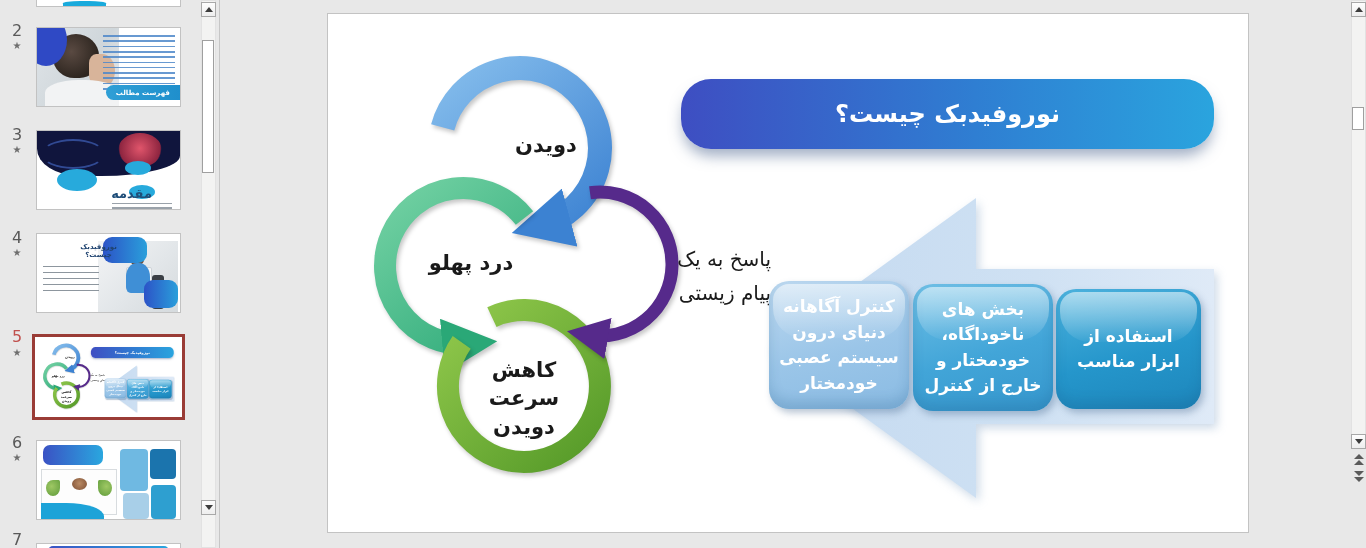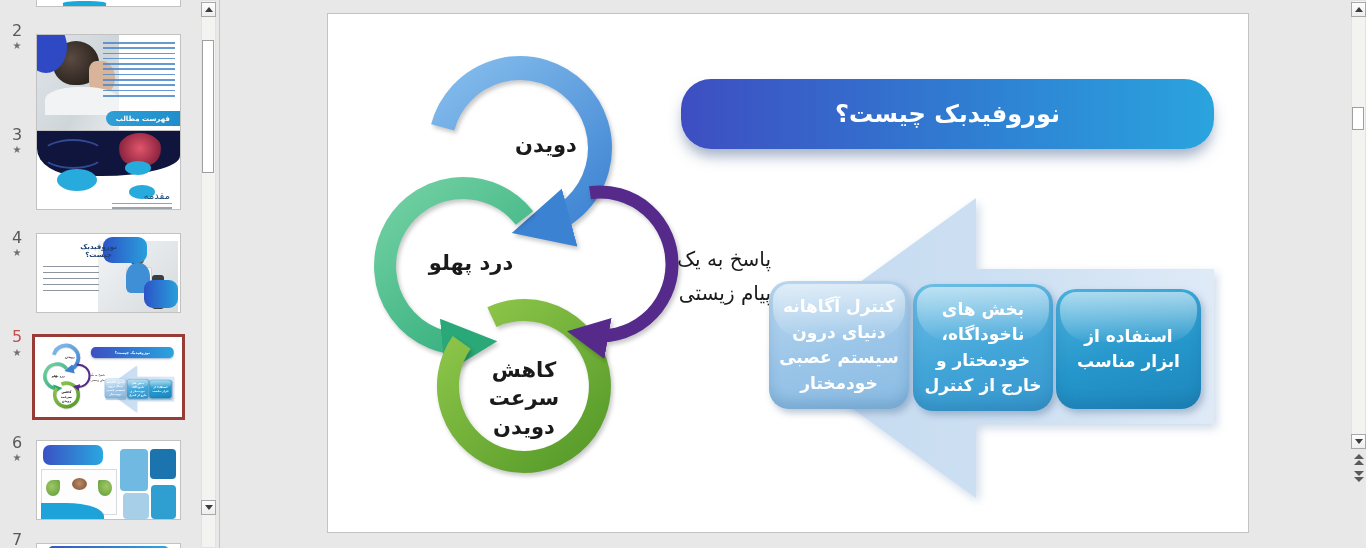--- a/index.html
+++ b/index.html
@@ -26,21 +26,21 @@
   .t2-body{position:absolute;left:8px;top:52px;width:74px;height:28px;background:#f2f3f4;border-radius:45% 45% 0 0;}
   .t2-lines{position:absolute;right:5px;top:7px;width:72px;height:58px;
      background:repeating-linear-gradient(to bottom,#4d87c9 0 1.6px,transparent 1.6px 5.3px);opacity:.85;}
   .t2-banner{position:absolute;right:0;bottom:6px;width:52%;height:15px;background:linear-gradient(90deg,#2f9fd6,#1f8fcc);
      border-radius:9px 0 0 9px;color:#fff;font-size:7px;font-weight:bold;display:flex;align-items:center;justify-content:center;direction:rtl;}
   
   .t3-dark{position:absolute;left:0;top:0;width:100%;height:58%;background:#10153d;border-radius:0 0 55% 30%/0 0 45% 60%;}
   .t3-wave{position:absolute;left:4px;top:8px;width:60px;height:26px;border-radius:50%;border:2px solid rgba(90,140,255,.45);border-color:rgba(90,140,255,.45) transparent;}
   .t3-brain{position:absolute;right:18px;top:2px;width:44px;height:34px;background:radial-gradient(circle at 50% 45%,#e0556b,#8e2540 70%,transparent 75%);border-radius:50%;}
   .t3-bub{position:absolute;background:#27aadc;border-radius:50%;}
-  .t3-head{position:absolute;right:10px;bottom:8px;font-size:10px;font-weight:normal;color:#1f4e79;direction:rtl;}
+  .t3-head{position:absolute;right:28px;bottom:8px;font-size:13px;font-weight:bold;color:#1f4e79;direction:rtl;}
   .t3-lines{position:absolute;right:8px;bottom:-4px;width:60px;height:10px;background:repeating-linear-gradient(to bottom,#9aa2aa 0 1.3px,transparent 1.3px 4.5px);}
   
   .t4-title{position:absolute;left:22%;top:12%;width:42%;font-size:7px;font-weight:bold;color:#1f4370;text-align:center;direction:rtl;}
   .t4-lines{position:absolute;left:6px;top:32px;width:56px;height:30px;background:repeating-linear-gradient(to bottom,#8d969e 0 1.3px,transparent 1.3px 6px);}
   .t4-photo{position:absolute;right:2px;top:7px;width:56%;height:72px;background:linear-gradient(135deg,#f3f4f5,#e2e6e9 55%,#d5dadd);}
   .t4-shape-a{position:absolute;left:66px;top:3px;width:44px;height:26px;background:linear-gradient(90deg,#2c53c7,#2a9fdb);border-radius:9px;}
   .t4-shape-b{position:absolute;right:2px;bottom:4px;width:34px;height:28px;background:linear-gradient(90deg,#2c53c7,#2a9fdb);border-radius:9px;}
   .t4-monitor{position:absolute;left:28px;top:26px;width:24px;height:20px;background:#f7f8f9;border-radius:2px;border:1px solid #cfd4d8;}
   .t4-screen{position:absolute;left:4px;top:2px;width:13px;height:13px;background:#2d7fd0;border-radius:1px;}
   .t4-child{position:absolute;right:28px;top:22px;width:24px;height:30px;background:#3f8fd6;border-radius:45% 45% 20% 20%;}
@@ -89,21 +89,21 @@
 <body>
 
 <div class="thumb-panel">
 
   <div class="thumb" style="top:0;height:7px;border-top:none;">
     <div class="t1-cyan"></div>
   </div>
 
   <div class="slide-num" style="top:21px;">2</div>
   <div class="anim-star" style="top:40px;">★</div>
-  <div class="thumb" style="top:34px;height:99px;">
+  <div class="thumb" style="top:27px;height:80px;">
     <div class="t2-photo">
       <div class="t2-cap"></div>
       <div class="t2-face"></div>
       <div class="t2-body"></div>
     </div>
     <div class="t2-blob"></div>
     <div class="t2-lines"></div>
     <div class="t2-banner">فهرست مطالب</div>
   </div>
 

